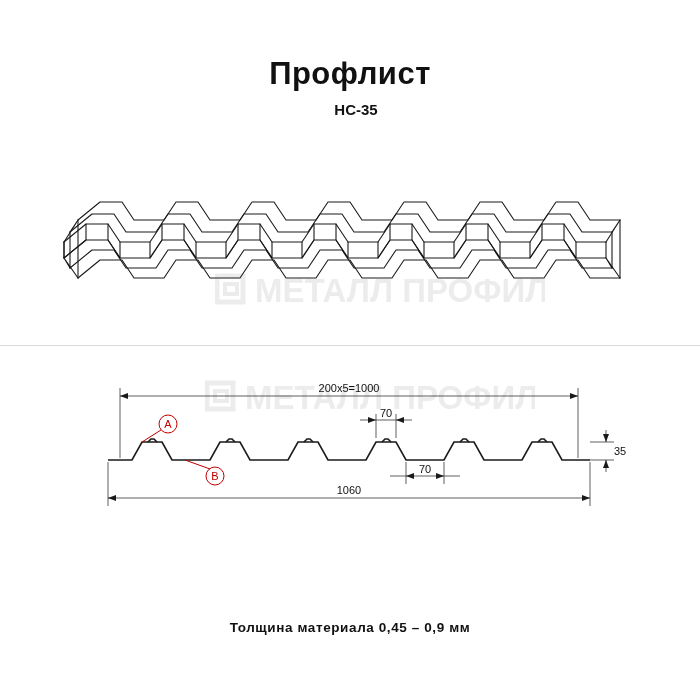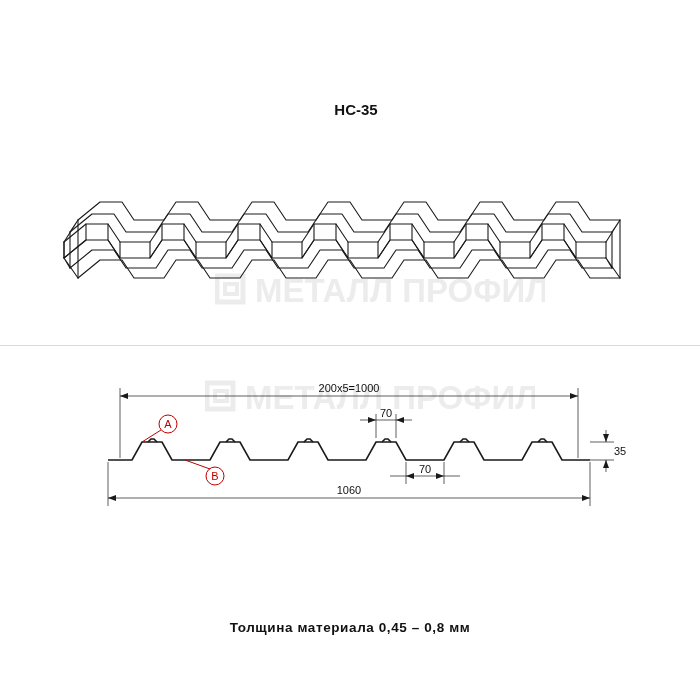--- a/index.html
+++ b/index.html
@@ -92,20 +92,21 @@
     font-family: "Liberation Sans", sans-serif;
     font-size: 11px;
     fill: #c00000;
   }
 </style>
 </head>
 <body>
 
 <div class="page">
 
+  <div class="title">Профлист</div>
   <div class="subtitle">НС-35</div>
 
   <div class="wm wm-1">
     <svg width="330" height="60" viewBox="0 0 330 60">
       <g opacity="0.9">
         <rect x="2" y="18" width="26" height="26" fill="none" stroke="#ebebeb" stroke-width="5"></rect>
         <rect x="10" y="26" width="12" height="10" fill="none" stroke="#ebebeb" stroke-width="4"></rect>
         <text x="40" y="44" font-family="Liberation Sans, sans-serif" font-size="33" font-weight="bold" fill="#ebebeb">МЕТАЛЛ ПРОФИЛЬ</text>
       </g>
     </svg>
@@ -233,15 +234,15 @@
         <circle cx="78" cy="44" r="9"></circle>
         <path d="M71,50 L52,62"></path>
         <circle cx="125" cy="96" r="9"></circle>
         <path d="M120,89 L95,80"></path>
       </g>
       <text class="balloon-text" x="78" y="48" text-anchor="middle">A</text>
       <text class="balloon-text" x="125" y="100" text-anchor="middle">B</text>
     </svg>
   </div>
 
-  <div class="footer">Толщина материала 0,45 – 0,8 мм</div>
+  <div class="footer">Толщина материала 0,45 – 0,9 мм</div>
 
 </div>
 
 </body></html>

